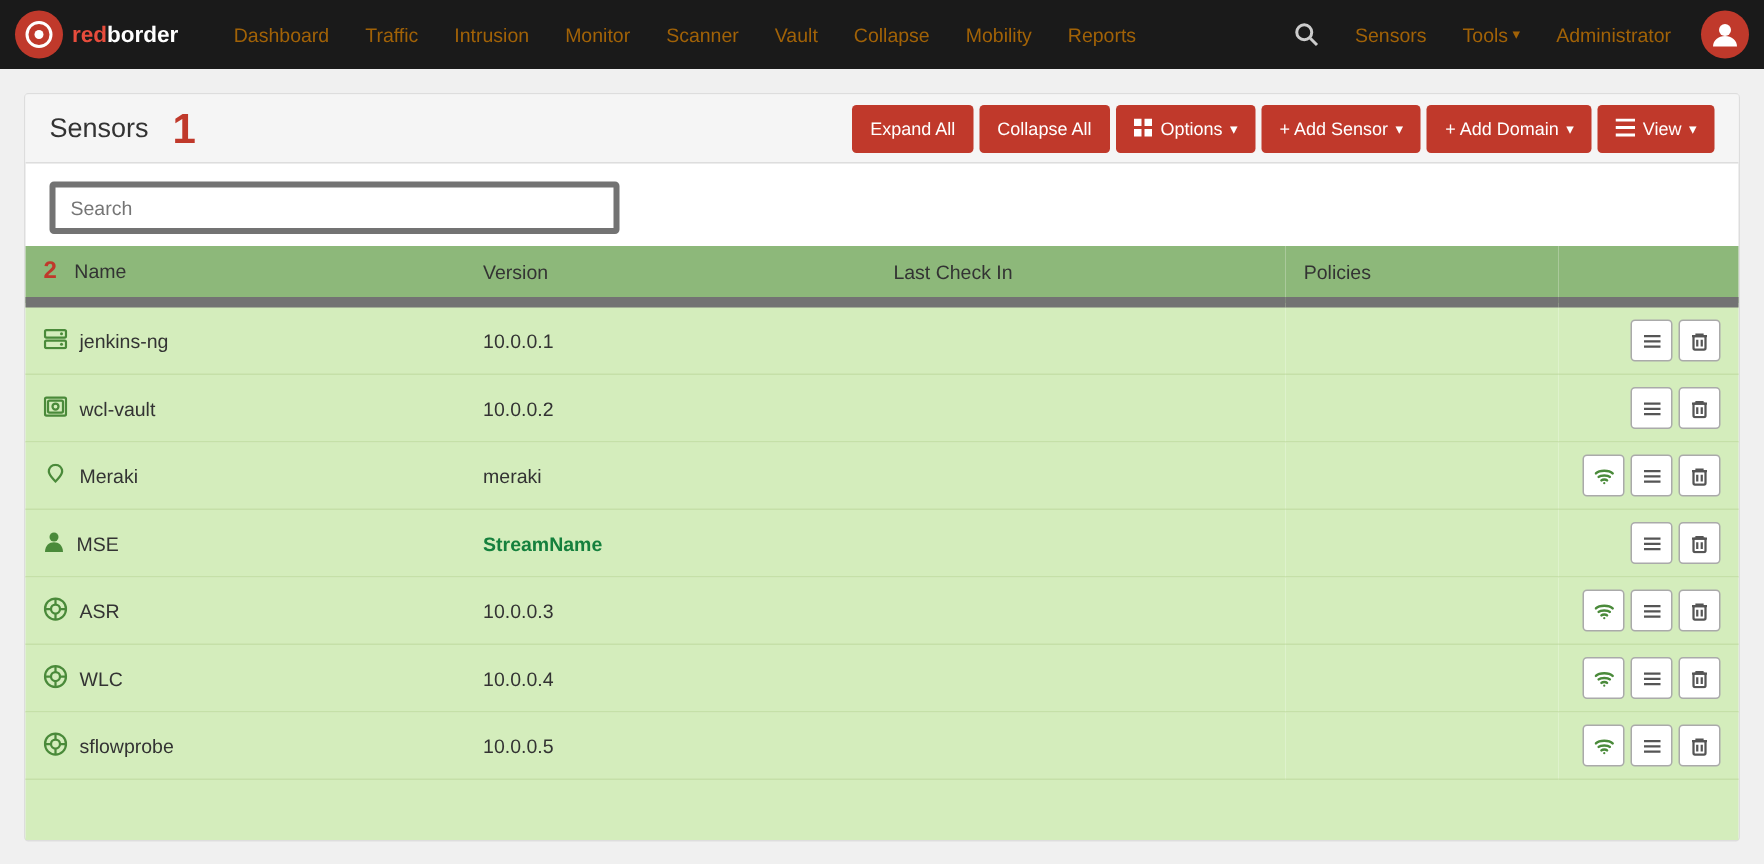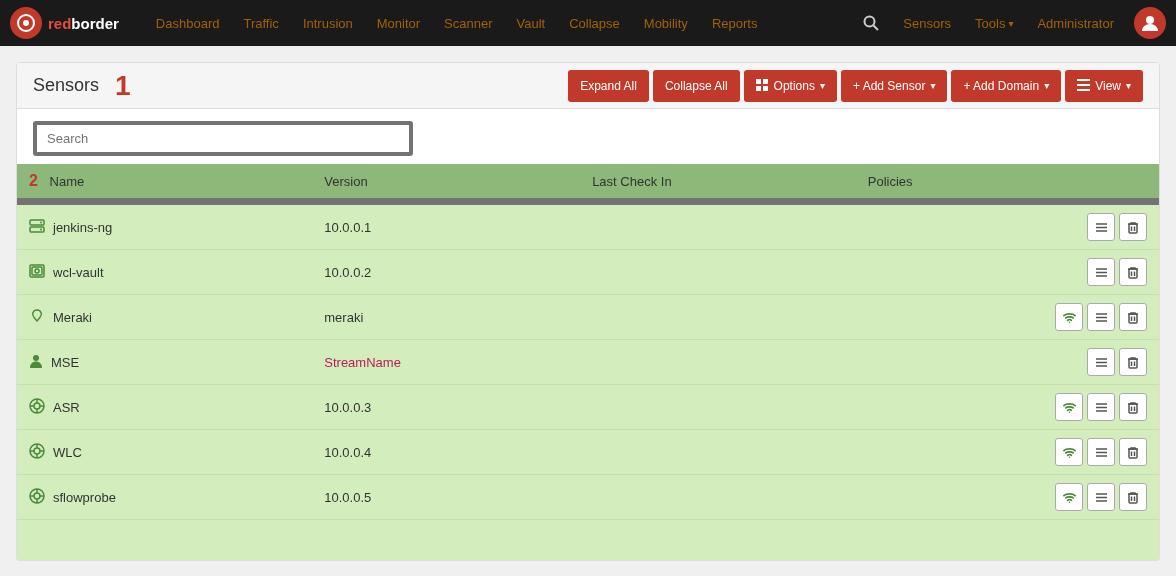--- a/index.html
+++ b/index.html
@@ -187,21 +187,21 @@
       align-items: center;
       gap: 8px;
     }
 
     .sensor-icon {
       color: #4a8a3a;
       font-size: 14px;
     }
 
     .version-text { color: #333; }
-    .version-link { color: #be185d; cursor: pointer; }
+    .version-link { color: #15803d; cursor: pointer; font-weight: bold; }
 
     .row-actions {
       display: flex;
       align-items: center;
       gap: 4px;
       justify-content: flex-end;
     }
 
     .action-btn {
       width: 28px;

